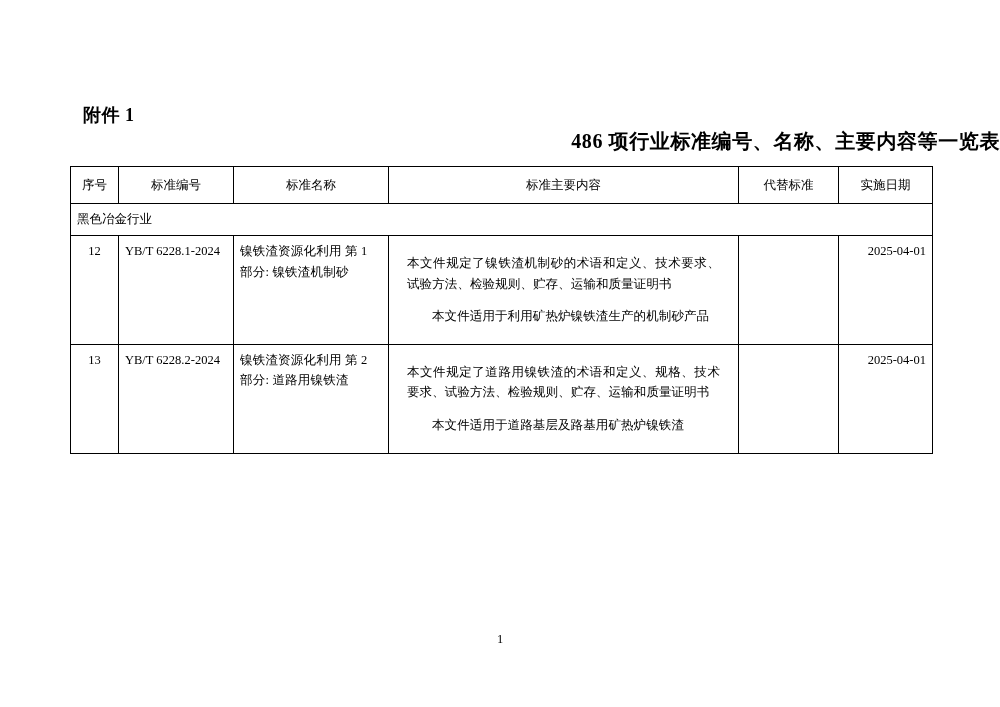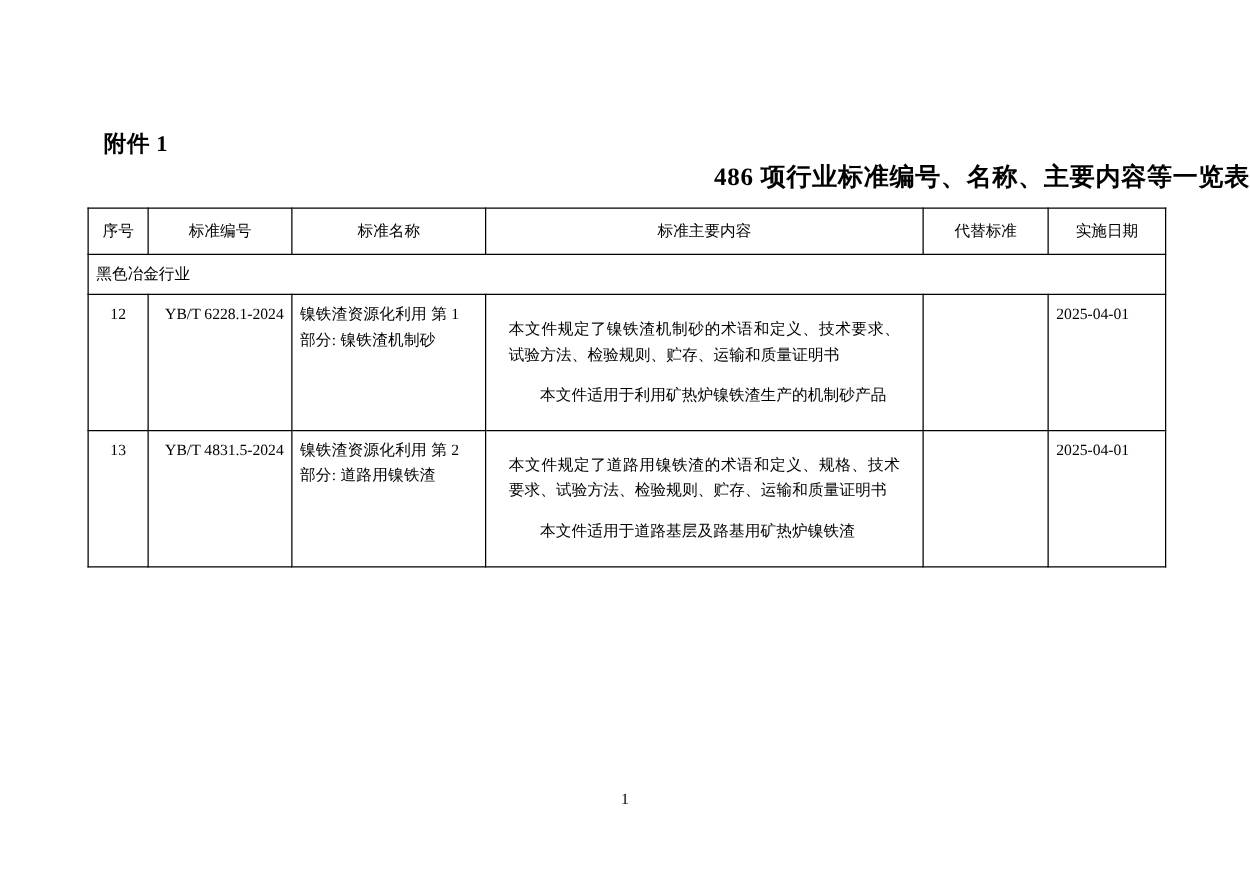--- a/index.html
+++ b/index.html
@@ -73,42 +73,42 @@
 
   td.center {
     text-align: center;
   }
   td.seq-cell {
     text-align: center;
     vertical-align: top;
     padding-top: 12px;
   }
   td.code-cell {
-    text-align: right;
+    text-align: left;
     vertical-align: top;
     padding-top: 12px;
     font-size: 12.5px;
   }
   td.name-cell {
     text-align: left;
     vertical-align: top;
     padding-top: 11px;
     letter-spacing: 0.2px;
   }
   td.content-cell {
     text-align: justify;
     text-justify: inter-ideograph;
     vertical-align: top;
     padding-top: 11px;
     padding-left: 10px;
     padding-right: 10px;
     letter-spacing: 0.1px;
   }
   td.date-cell {
-    text-align: left;
+    text-align: right;
     vertical-align: top;
     padding-top: 12px;
     font-size: 12.5px;
   }
   .section-row td {
     text-align: left;
     font-weight: bold;
     font-size: 13px;
     padding: 5px 8px;
     height: 20px;
@@ -169,21 +169,21 @@
         <td class="content-cell">
           <p class="content-p">本文件规定了镍铁渣机制砂的术语和定义、技术要求、试验方法、检验规则、贮存、运输和质量证明书</p>
           <p class="content-p">本文件适用于利用矿热炉镍铁渣生产的机制砂产品</p>
         </td>
         <td class="center"></td>
         <td class="date-cell">2025-04-01</td>
       </tr>
 
       <tr>
         <td class="seq-cell">13</td>
-        <td class="code-cell">YB/T 4831.5-2024</td>
+        <td class="code-cell">YB/T 6228.2-2024</td>
         <td class="name-cell">镍铁渣资源化利用 第 2 部分: 道路用镍铁渣</td>
         <td class="content-cell">
           <p class="content-p">本文件规定了道路用镍铁渣的术语和定义、规格、技术要求、试验方法、检验规则、贮存、运输和质量证明书</p>
           <p class="content-p">本文件适用于道路基层及路基用矿热炉镍铁渣</p>
         </td>
         <td class="center"></td>
         <td class="date-cell">2025-04-01</td>
       </tr>
 
     </tbody>

